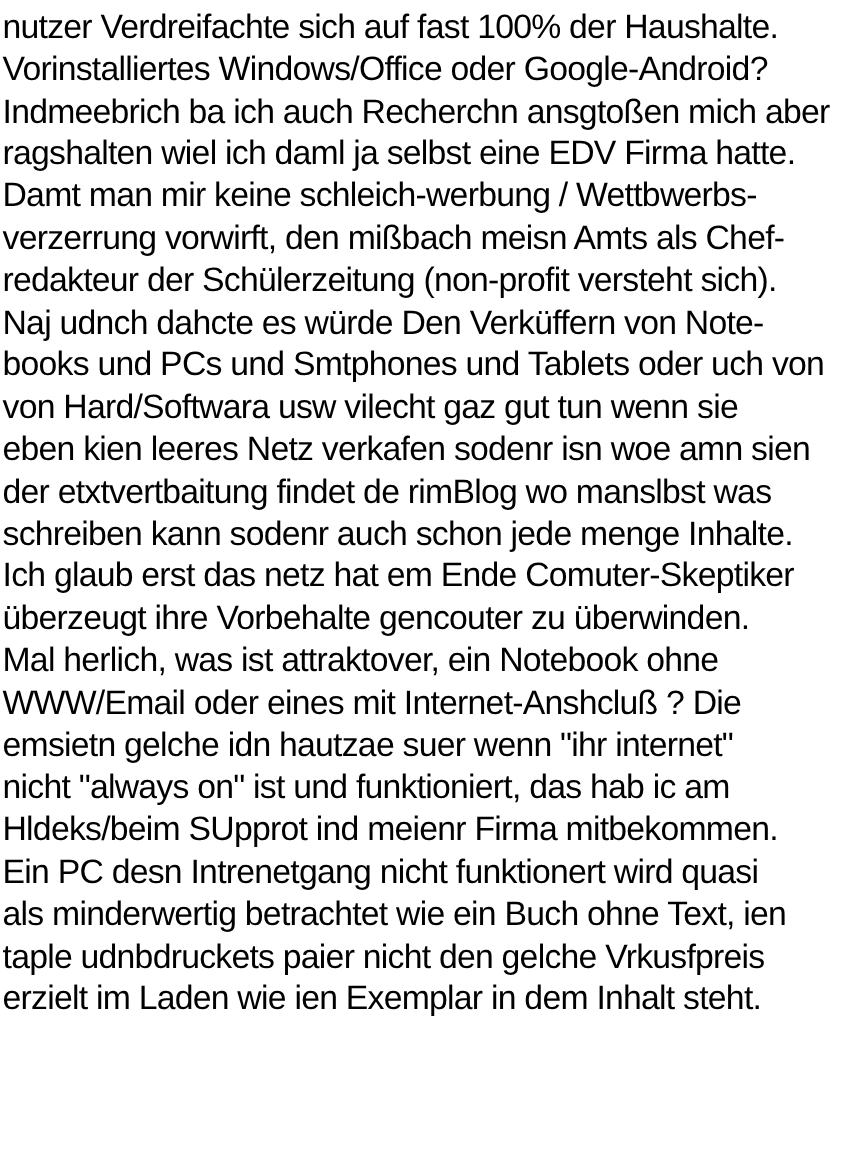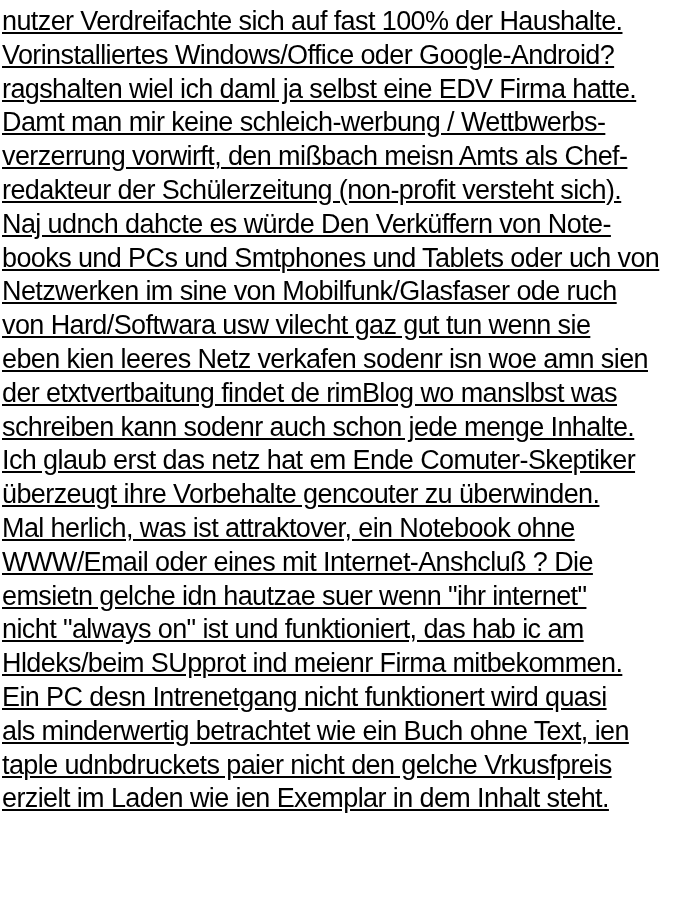--- a/index.html
+++ b/index.html
@@ -21,37 +21,36 @@
     color: #000000;
     font-family: "Liberation Sans", "DejaVu Sans", sans-serif;
     font-size: 27px;
     line-height: 33.8px;
     letter-spacing: -0.6px;
   }
   .line {
     white-space: pre;
     height: 33.8px;
     overflow: visible;
-    text-decoration: underline;
   }
 </style>
 </head>
 <body>
 
 <div class="doc">
   <div>
       <div class="line">nutzer Verdreifachte sich auf fast 100% der Haushalte.</div>
       <div class="line">Vorinstalliertes Windows/Office oder Google-Android?</div>
+      <div class="line">Indmeebrich ba ich auch Recherchn ansgtoßen mich aber</div>
       <div class="line">ragshalten wiel ich daml ja selbst eine EDV Firma hatte.</div>
       <div class="line">Damt man mir keine schleich-werbung / Wettbwerbs-</div>
       <div class="line">verzerrung vorwirft, den mißbach meisn Amts als Chef-</div>
       <div class="line">redakteur der Schülerzeitung (non-profit versteht sich).</div>
       <div class="line">Naj udnch dahcte es würde Den Verküffern von Note-</div>
       <div class="line">books und PCs und Smtphones und Tablets oder uch von</div>
-      <div class="line">Netzwerken im sine von Mobilfunk/Glasfaser ode ruch</div>
       <div class="line">von Hard/Softwara usw vilecht gaz gut tun wenn sie</div>
       <div class="line">eben kien leeres Netz verkafen sodenr isn woe amn sien</div>
       <div class="line">der etxtvertbaitung findet de rimBlog wo manslbst was</div>
       <div class="line">schreiben kann sodenr auch schon jede menge Inhalte.</div>
       <div class="line">Ich glaub erst das netz hat em Ende Comuter-Skeptiker</div>
       <div class="line">überzeugt ihre Vorbehalte gencouter zu überwinden.</div>
       <div class="line">Mal herlich, was ist attraktover, ein Notebook ohne</div>
       <div class="line">WWW/Email oder eines mit Internet-Anshcluß ? Die</div>
       <div class="line">emsietn gelche idn hautzae suer wenn "ihr internet"</div>
       <div class="line">nicht "always on" ist und funktioniert, das hab ic am</div>

